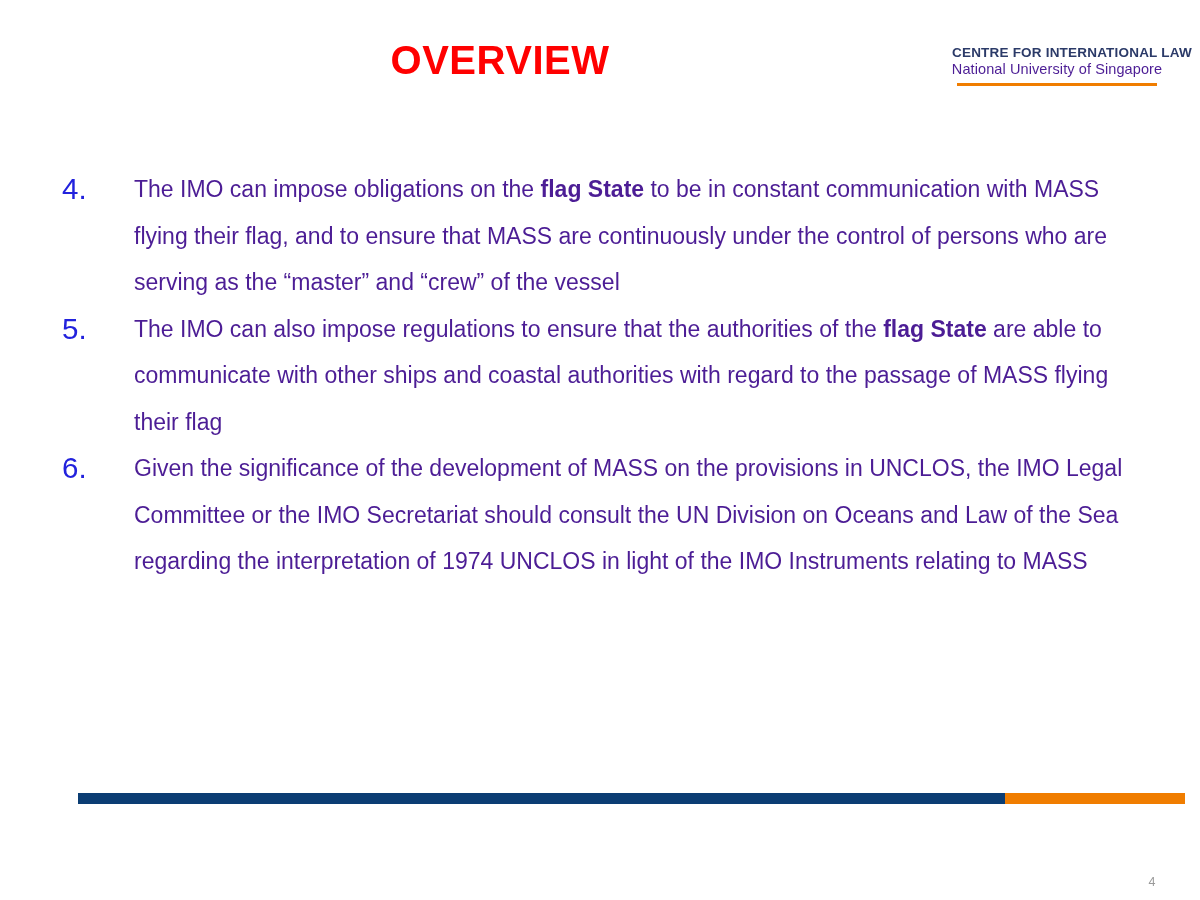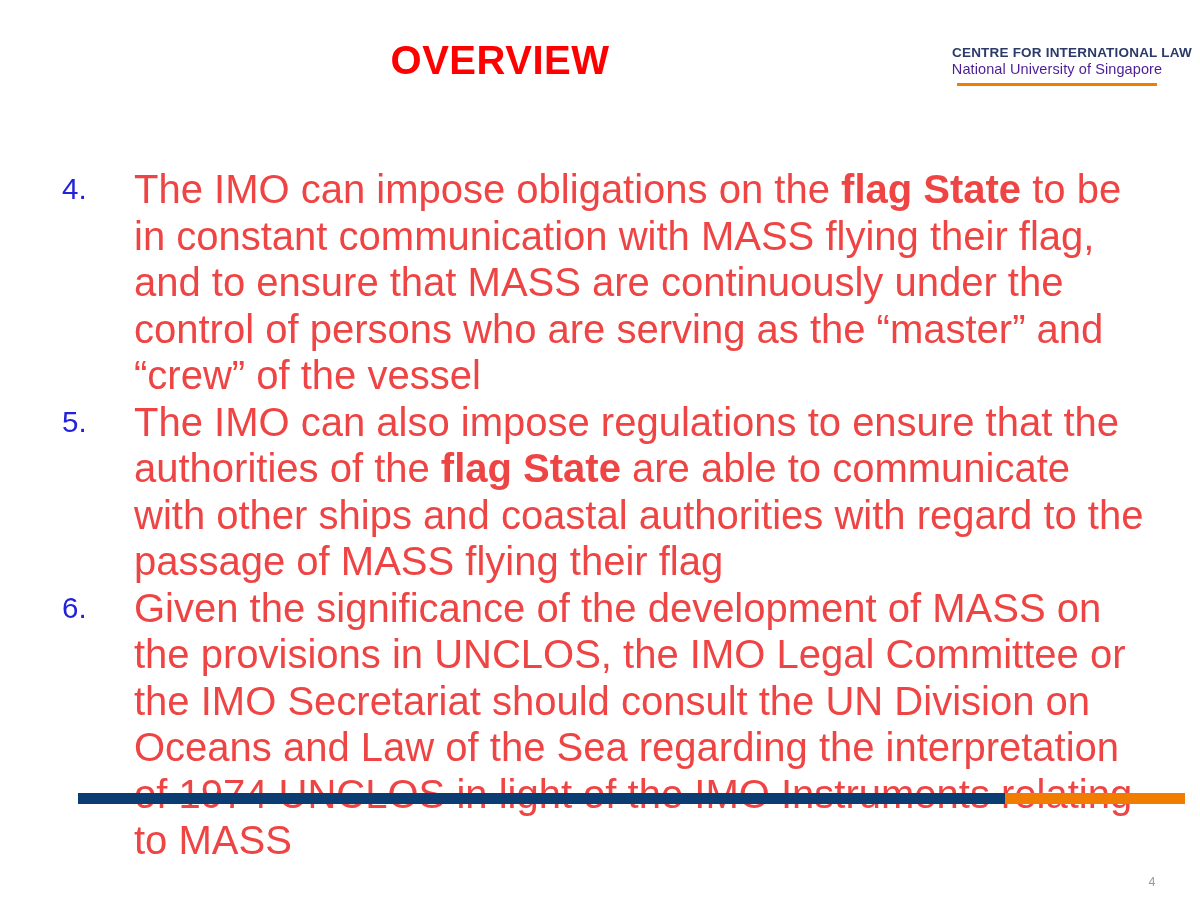--- a/index.html
+++ b/index.html
@@ -93,22 +93,22 @@
   .list-num {
     flex: 0 0 auto;
     width: 72px;
     text-align: left;
     color: #2222DD;
     font-size: 29.5px;
     line-height: 46.5px;
   }
   .list-text {
     flex: 1 1 auto;
-    color: #ef4444;
-    font-size: 40px;
+    color: #4c1d95;
+    font-size: 23px;
     line-height: 46.5px;
   }
   .list-text b {
     font-weight: bold;
   }
 
   
   .bottom-bar {
     position: absolute;
     left: 78px;

